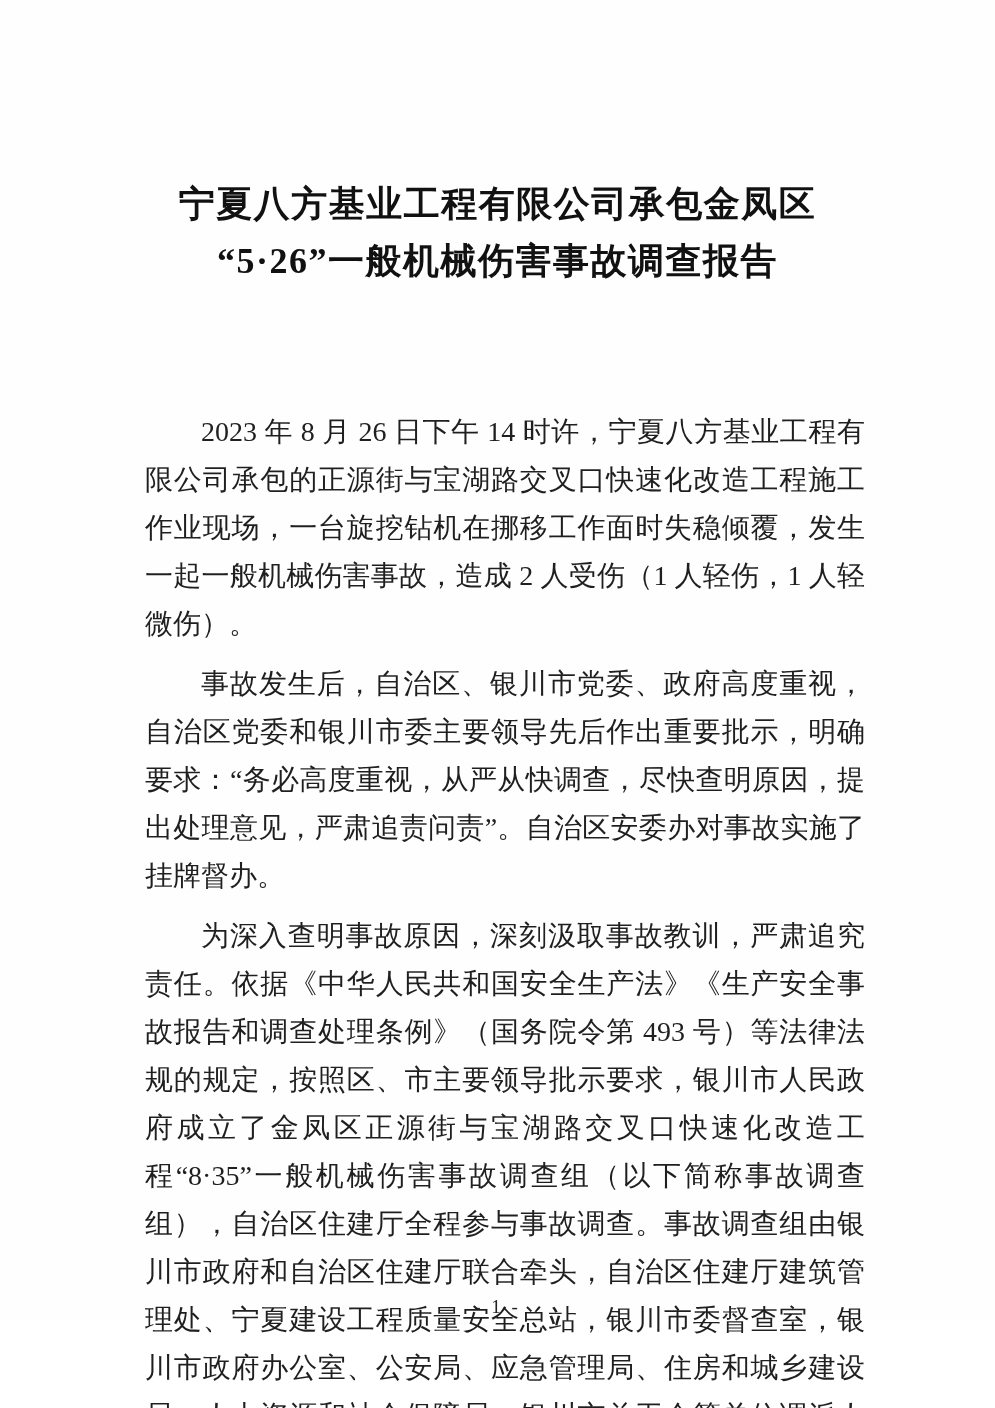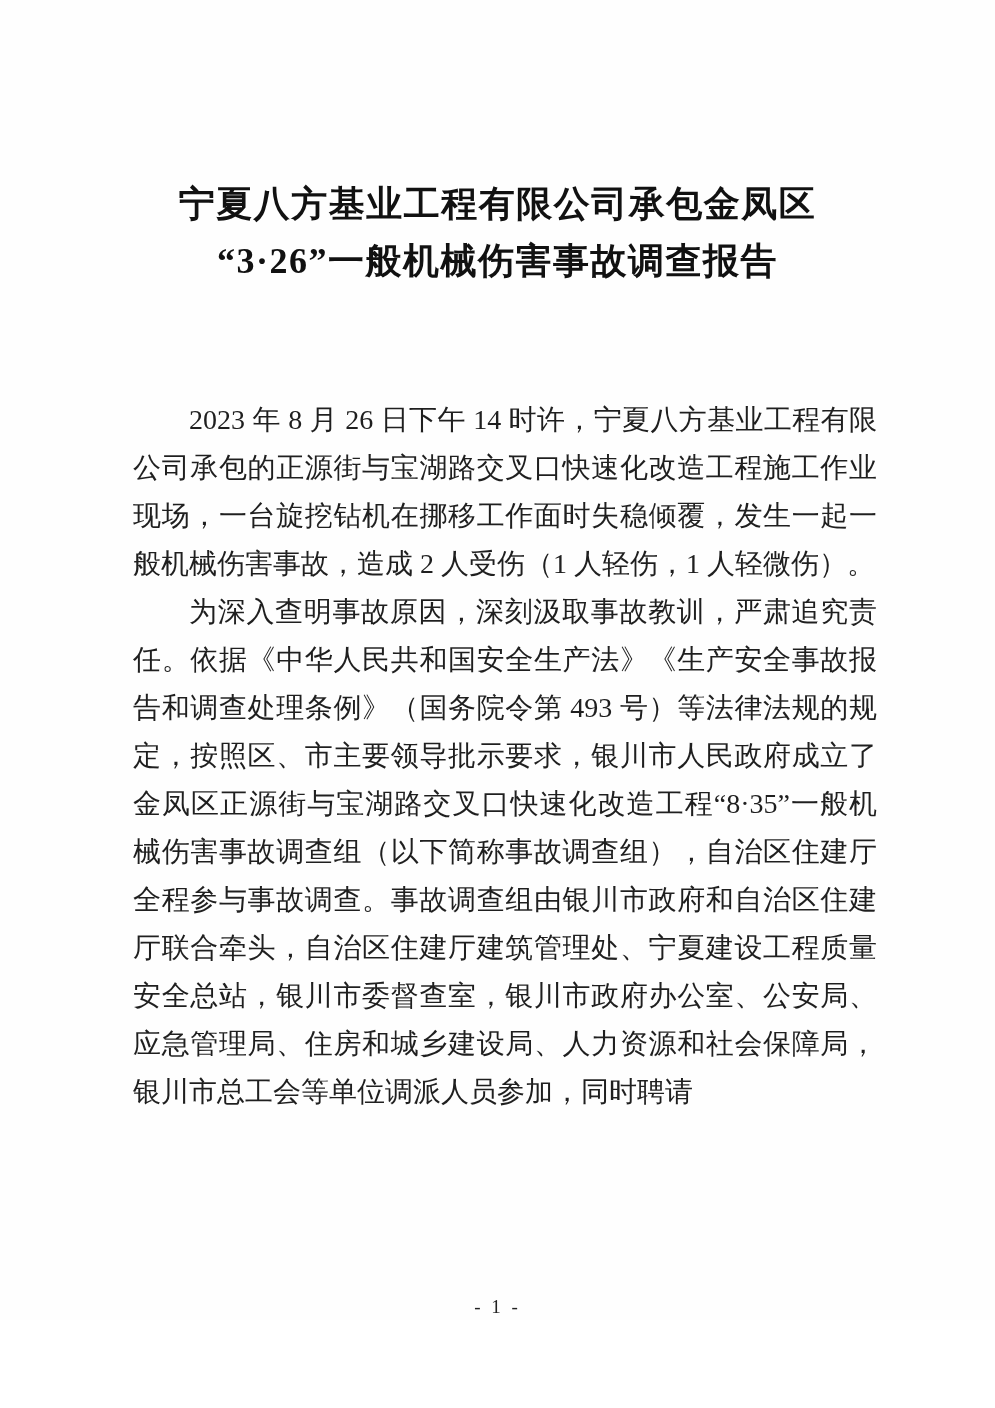--- a/index.html
+++ b/index.html
@@ -40,21 +40,21 @@
     top: 396px;
     left: 133px;
     width: 744px;
     font-size: 28px;
     line-height: 48px;
     text-align: justify;
     text-justify: inter-ideograph;
     color: #1f1f1f;
   }
   .doc-body p {
-    margin: 0;
+    margin: 12px;
     padding: 0;
     text-indent: 2em;
   }
   .page-footer {
     position: absolute;
     top: 1296px;
     left: 0;
     width: 100%;
     text-align: center;
     font-size: 19px;
@@ -62,23 +62,24 @@
     color: #222222;
   }
 </style>
 </head>
 <body>
 
 <div class="page">
 
   <h1 class="doc-title">
     <span class="title-line">宁夏八方基业工程有限公司承包金凤区</span>
-    <span class="title-line">“3·26”一般机械伤害事故调查报告</span>
+    <span class="title-line">“5·26”一般机械伤害事故调查报告</span>
   </h1>
 
   <div class="doc-body">
     <p>2023 年 8 月 26 日下午 14 时许，宁夏八方基业工程有限公司承包的正源街与宝湖路交叉口快速化改造工程施工作业现场，一台旋挖钻机在挪移工作面时失稳倾覆，发生一起一般机械伤害事故，造成 2 人受伤（1 人轻伤，1 人轻微伤）。</p>
+    <p>事故发生后，自治区、银川市党委、政府高度重视，自治区党委和银川市委主要领导先后作出重要批示，明确要求：“务必高度重视，从严从快调查，尽快查明原因，提出处理意见，严肃追责问责”。自治区安委办对事故实施了挂牌督办。</p>
     <p>为深入查明事故原因，深刻汲取事故教训，严肃追究责任。依据《中华人民共和国安全生产法》《生产安全事故报告和调查处理条例》（国务院令第 493 号）等法律法规的规定，按照区、市主要领导批示要求，银川市人民政府成立了金凤区正源街与宝湖路交叉口快速化改造工程“8·35”一般机械伤害事故调查组（以下简称事故调查组），自治区住建厅全程参与事故调查。事故调查组由银川市政府和自治区住建厅联合牵头，自治区住建厅建筑管理处、宁夏建设工程质量安全总站，银川市委督查室，银川市政府办公室、公安局、应急管理局、住房和城乡建设局、人力资源和社会保障局，银川市总工会等单位调派人员参加，同时聘请</p>
   </div>
 
   <div class="page-footer">- 1 -</div>
 
 </div>
 
 </body></html>

